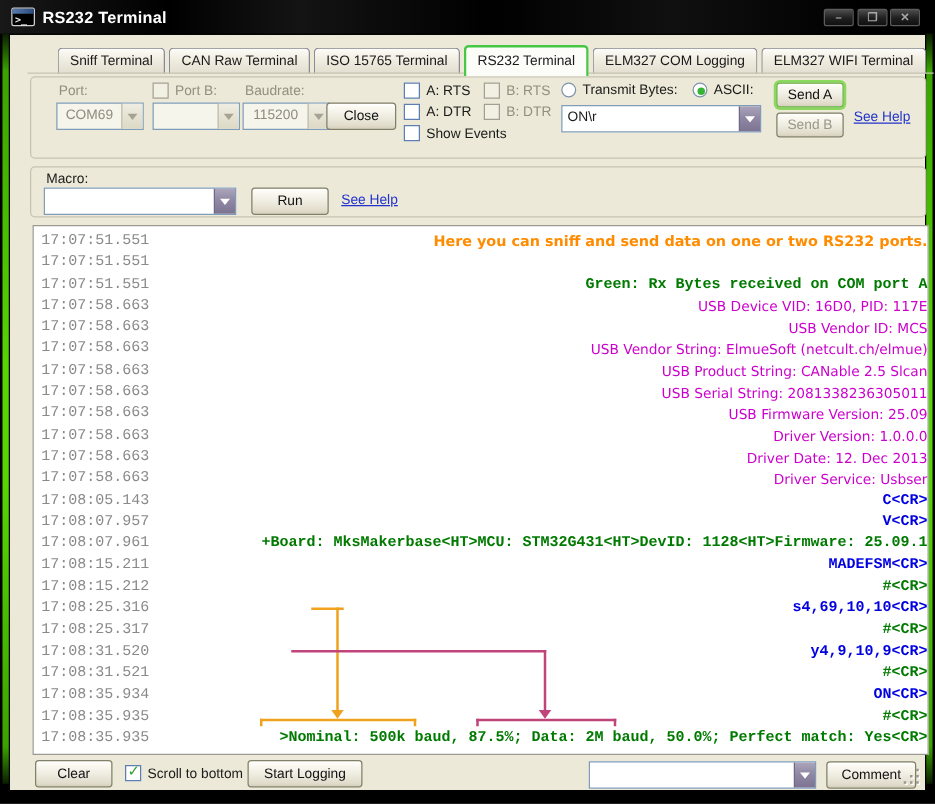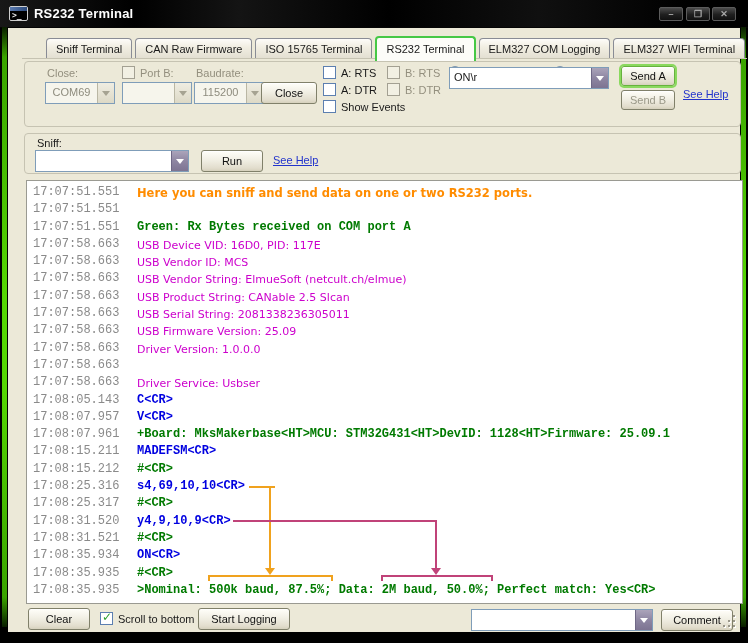--- a/index.html
+++ b/index.html
@@ -59,21 +59,21 @@
   .cb.dis .box{border-color:#a3a092;background:#f2f0e3;}
   .cb.dis .cb-l{color:#938f7e;}
   .cb .tick{position:absolute;left:1px;top:-3px;color:#2da12d;font:bold 12px "DejaVu Sans",sans-serif;}
   .radio{position:absolute;display:flex;align-items:center;gap:5px;white-space:nowrap;}
   .radio .cir{width:12px;height:12px;border-radius:50%;background:#fff;border:1px solid #7d94ab;position:relative;flex:none;}
   .radio.on .cir::after{content:"";position:absolute;left:3px;top:3px;width:6px;height:6px;border-radius:50%;background:#35b335;}
   .link{color:#2233cc;text-decoration:underline;cursor:pointer;white-space:nowrap;position:absolute;}
   
   .log{position:absolute;left:4px;top:121px;width:717px;height:424px;background:#fff;
     border:1px solid #9a9a92;overflow:hidden;padding:4px 0 0 6px;}
-  .log-row{display:flex;height:17.3px;line-height:17.3px;white-space:pre;overflow:hidden;}
+  .log-row{display:flex;height:17.3px;line-height:17.3px;white-space:pre;overflow:hidden;justify-content:space-between;}
   .lt{width:104px;flex:none;color:var(--timestamp-gray);font:12px "Liberation Mono",monospace;}
   .lm{font:bold 12px "Liberation Mono",monospace;}
   .lm.tx{color:var(--tx-blue);}
   .lm.rx{color:var(--rx-green);}
   .lm.info{color:var(--info-magenta);font:11px "DejaVu Sans",sans-serif;line-height:17.3px;}
   .lm.banner{color:var(--banner-orange);font:bold 11.5px "DejaVu Sans",sans-serif;line-height:17.3px;}
   
   .ann{position:absolute;}
   .o{background:var(--annotation-orange);}
   .p{background:var(--annotation-crimson);}
@@ -100,31 +100,31 @@
     <div class="winbtn" style="left:659px">–</div>
     <div class="winbtn" style="left:686px">❒</div>
     <div class="winbtn" style="left:712px">✕</div>
   </div>
   <div class="edge left"></div>
   <div class="edge right"></div>
 
   <div class="client">
     <div class="tabbar">
         <div class="tab">Sniff Terminal</div>
-        <div class="tab">CAN Raw Firmware</div>
+        <div class="tab">CAN Raw Terminal</div>
         <div class="tab">ISO 15765 Terminal</div>
         <div class="tab selected">RS232 Terminal</div>
         <div class="tab">ELM327 COM Logging</div>
         <div class="tab">ELM327 WIFI Terminal</div>
       </div>
 
     <div class="tabpage">
 
       <div class="group" id="grp-port">
-        <div class="lbl dis" style="left:22px;top:5px">Close:</div>
+        <div class="lbl dis" style="left:22px;top:5px">Port:</div>
         <div class="combo dis" style="left:20px;top:20px;width:70px">
           <span class="val">COM69</span>
           <span class="cbtn">
               <i class="chev"></i>
             </span>
         </div>
 
         <div class="cb dis" style="left:97px;top:4px">
           <span class="box"></span>
           <span class="cb-l">Port B:</span>
@@ -170,34 +170,34 @@
 
         <div class="radio" style="left:424px;top:4px">
           <span class="cir"></span>
           <span>Transmit Bytes:</span>
         </div>
         <div class="radio on" style="left:529px;top:4px">
           <span class="cir"></span>
           <span>ASCII:</span>
         </div>
 
-        <div class="combo" style="left:424px;top:5px;width:160px">
+        <div class="combo" style="left:424px;top:22px;width:160px">
           <span class="val">ON\r</span>
           <span class="cbtn">
               <i class="chev"></i>
             </span>
         </div>
 
         <div class="btn default" style="left:596px;top:4px;width:54px;height:20px;line-height:18px">Send A</div>
         <div class="btn dis" style="left:596px;top:28px;width:54px;height:20px;line-height:18px">Send B</div>
         <span class="link" style="left:658px;top:26px">See Help</span>
       </div>
 
       <div class="group" id="grp-macro">
-        <div class="lbl" style="left:12px;top:3px">Sniff:</div>
+        <div class="lbl" style="left:12px;top:3px">Macro:</div>
         <div class="combo" style="left:10px;top:16px;width:154px">
           <span class="val"></span>
           <span class="cbtn">
               <i class="chev"></i>
             </span>
         </div>
         <div class="btn" style="left:176px;top:16px;width:62px">Run</div>
         <span class="link" style="left:248px;top:20px">See Help</span>
       </div>
 
@@ -206,21 +206,21 @@
             <div class="log-row"><span class="lt">17:07:51.551</span><span class="lm banner">Here you can sniff and send data on one or two RS232 ports.</span></div>
             <div class="log-row"><span class="lt">17:07:51.551</span></div>
             <div class="log-row"><span class="lt">17:07:51.551</span><span class="lm rx">Green: Rx Bytes received on COM port A</span></div>
             <div class="log-row"><span class="lt">17:07:58.663</span><span class="lm info">USB Device VID: 16D0, PID: 117E</span></div>
             <div class="log-row"><span class="lt">17:07:58.663</span><span class="lm info">USB Vendor ID: MCS</span></div>
             <div class="log-row"><span class="lt">17:07:58.663</span><span class="lm info">USB Vendor String: ElmueSoft (netcult.ch/elmue)</span></div>
             <div class="log-row"><span class="lt">17:07:58.663</span><span class="lm info">USB Product String: CANable 2.5 Slcan</span></div>
             <div class="log-row"><span class="lt">17:07:58.663</span><span class="lm info">USB Serial String: 2081338236305011</span></div>
             <div class="log-row"><span class="lt">17:07:58.663</span><span class="lm info">USB Firmware Version: 25.09</span></div>
             <div class="log-row"><span class="lt">17:07:58.663</span><span class="lm info">Driver Version: 1.0.0.0</span></div>
-            <div class="log-row"><span class="lt">17:07:58.663</span></div>
+            <div class="log-row"><span class="lt">17:07:58.663</span><span class="lm info">Driver Date: 12. Dec 2013</span></div>
             <div class="log-row"><span class="lt">17:07:58.663</span><span class="lm info">Driver Service: Usbser</span></div>
             <div class="log-row"><span class="lt">17:08:05.143</span><span class="lm tx">C&lt;CR&gt;</span></div>
             <div class="log-row"><span class="lt">17:08:07.957</span><span class="lm tx">V&lt;CR&gt;</span></div>
             <div class="log-row"><span class="lt">17:08:07.961</span><span class="lm rx">+Board: MksMakerbase&lt;HT&gt;MCU: STM32G431&lt;HT&gt;DevID: 1128&lt;HT&gt;Firmware: 25.09.1</span></div>
             <div class="log-row"><span class="lt">17:08:15.211</span><span class="lm tx">MADEFSM&lt;CR&gt;</span></div>
             <div class="log-row"><span class="lt">17:08:15.212</span><span class="lm rx">#&lt;CR&gt;</span></div>
             <div class="log-row"><span class="lt">17:08:25.316</span><span class="lm tx">s4,69,10,10&lt;CR&gt;</span></div>
             <div class="log-row"><span class="lt">17:08:25.317</span><span class="lm rx">#&lt;CR&gt;</span></div>
             <div class="log-row"><span class="lt">17:08:31.520</span><span class="lm tx">y4,9,10,9&lt;CR&gt;</span></div>
             <div class="log-row"><span class="lt">17:08:31.521</span><span class="lm rx">#&lt;CR&gt;</span></div>

